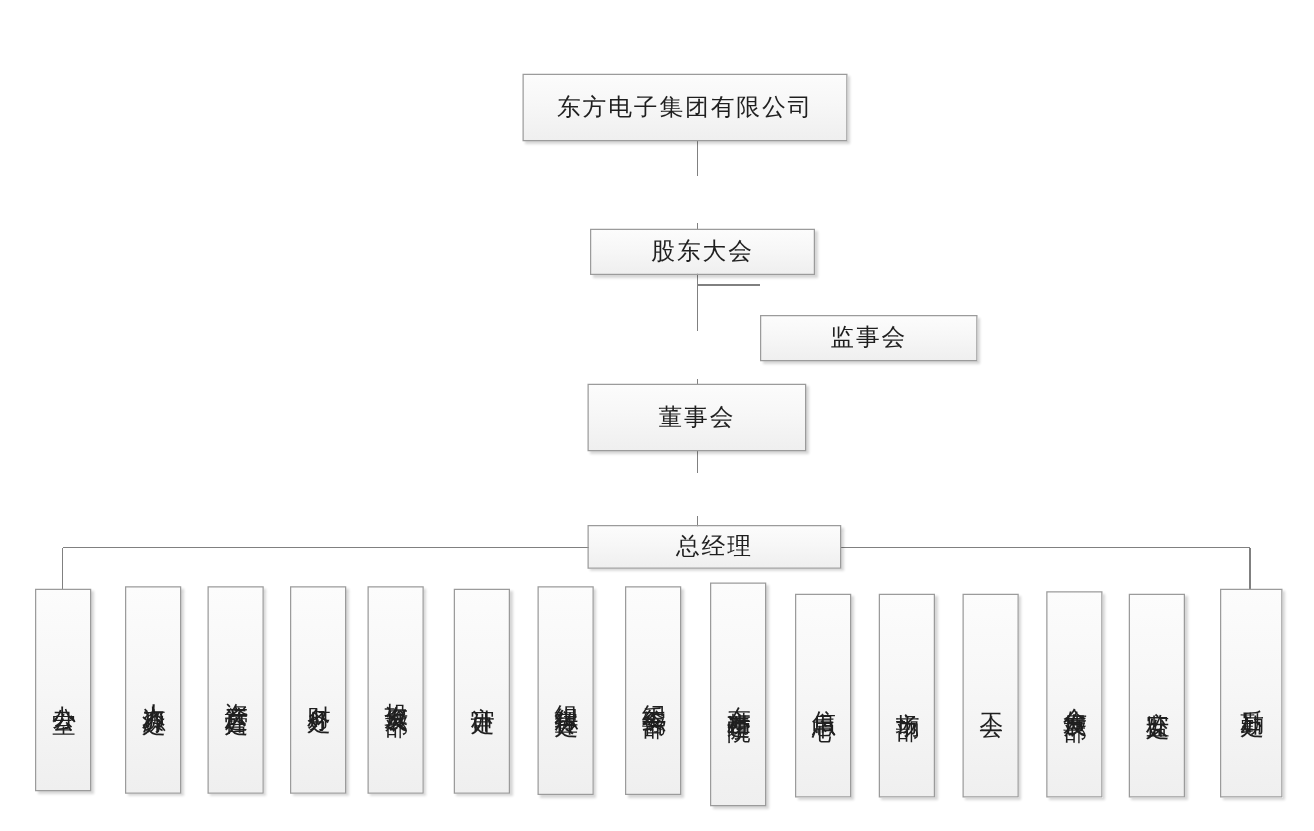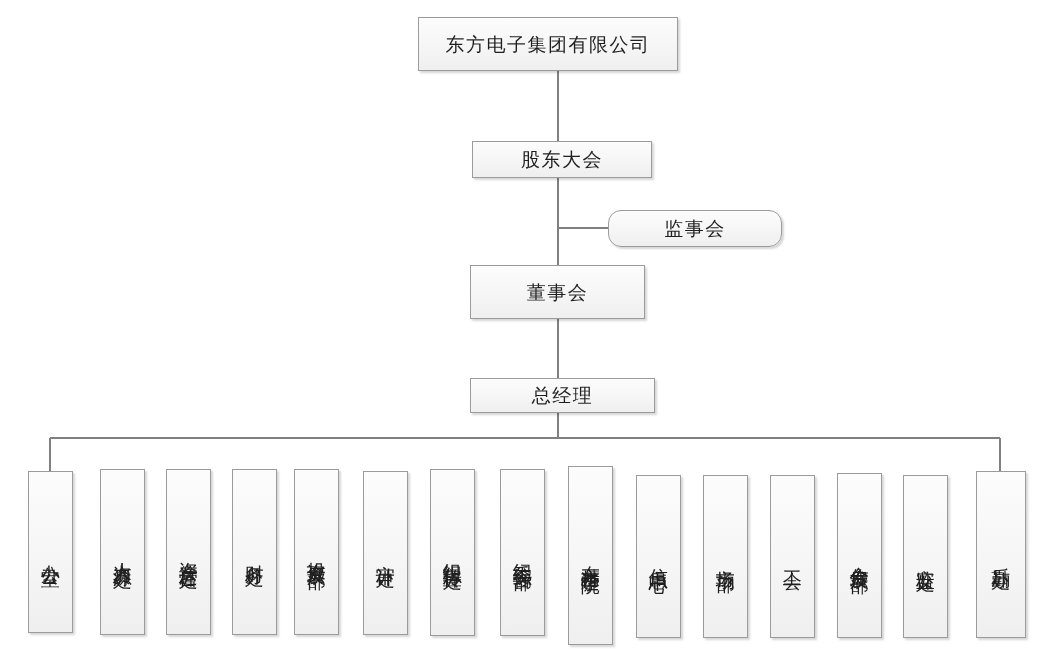--- a/index.html
+++ b/index.html
@@ -43,20 +43,21 @@
     justify-content: center;
     text-align: center;
     color: #1f1f1f;
   }
 
   
   .org-box.horiz {
     font-size: 19px;
     letter-spacing: 1.5px;
     line-height: 1.1;
+    margin-top: 42px;
   }
 
   
   .org-box.vert {
     writing-mode: vertical-rl;
     text-orientation: upright;
     font-size: 19px;
     line-height: 1.12;
     letter-spacing: 2px;
     padding: 6px 0;
@@ -96,29 +97,29 @@
   </svg>
 
   <div class="org-box horiz" style="left: 418px; top: 17px; width: 260px; height: 54px;">
     <span>东方电子集团有限公司</span>
   </div>
 
   <div class="org-box horiz" style="left: 472px; top: 141px; width: 180px; height: 37px;">
     <span>股东大会</span>
   </div>
 
-  <div class="org-box horiz" style="left: 608px; top: 210px; width: 174px; height: 37px; border-radius: 13px;">
+  <div class="org-box horiz" style="left: 608px; top: 210px; width: 174px; height: 37px;">
     <span>监事会</span>
   </div>
 
   <div class="org-box horiz" style="left: 470px; top: 265px; width: 175px; height: 54px;">
     <span>董事会</span>
   </div>
 
-  <div class="org-box horiz" style="left: 470px; top: 378px; width: 185px; height: 35px;">
+  <div class="org-box horiz" style="left: 470px; top: 378px; width: 203px; height: 35px;">
     <span>总经理</span>
   </div>
 
   <div id="department-row">
       <div class="org-box vert" style="left: 28px; top: 471px; width: 45px; height: 162px;">
         <span class="dept-label">办公室</span>
       </div>
       <div class="org-box vert" style="left: 100px; top: 469px; width: 45px; height: 166px;">
         <span class="dept-label">人力资源处</span>
       </div>

